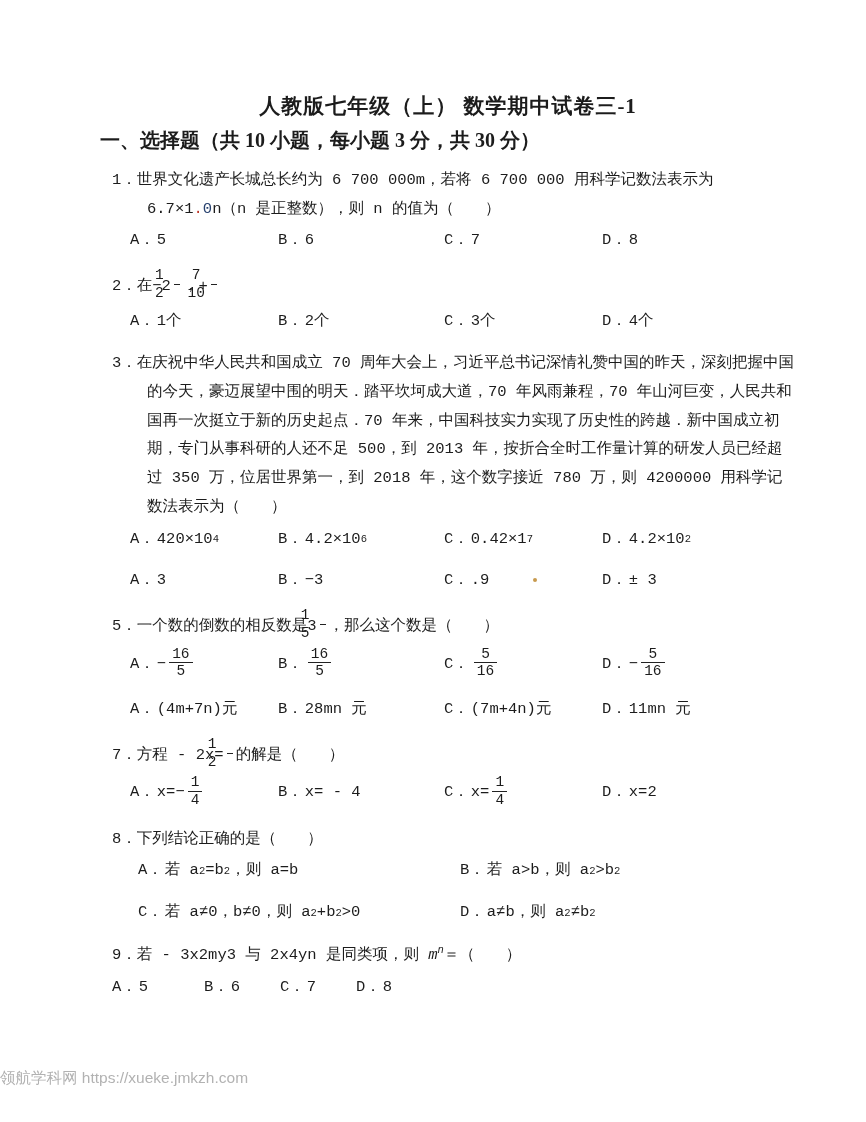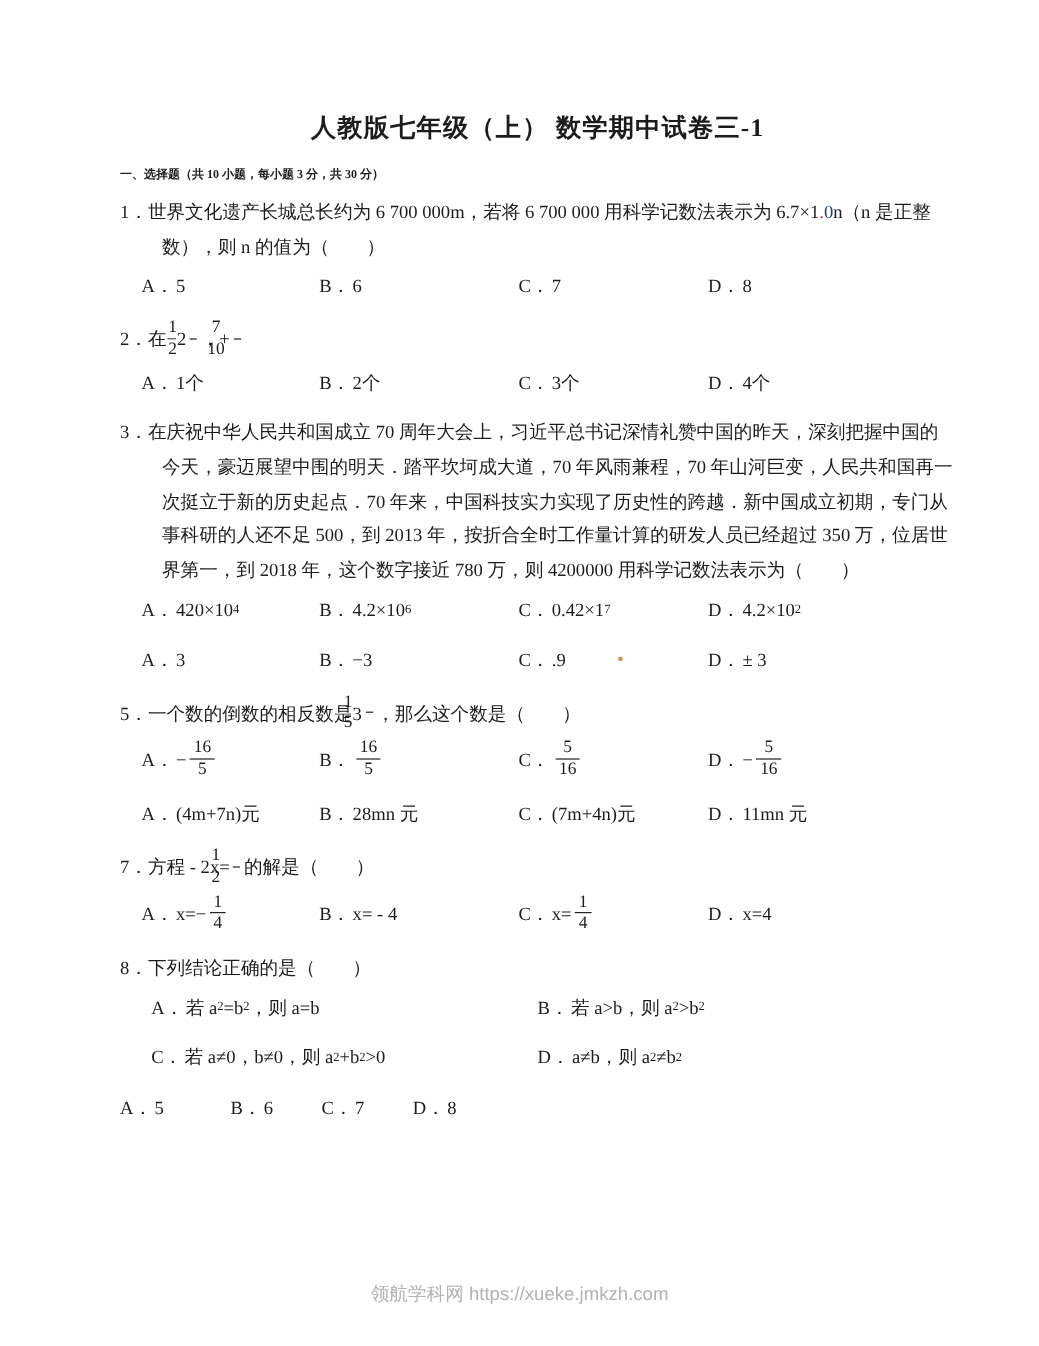--- a/index.html
+++ b/index.html
@@ -19,28 +19,28 @@
     overflow:hidden;
   }
   .page{
     padding:92px 70px 0 100px;
   }
   .title{
     text-align:center;
     font-size:21px;
     font-weight:bold;
     letter-spacing:1px;
-    margin:0 0 18px 0;
+    margin:0 0 7px 0;
   }
   .section-header{
-    font-size:10px;
+    font-size:20px;
     font-weight:bold;
     margin:0 0 12px 0;
   }
-  .question{margin:0 0 2px 0;}
+  .question{margin:0 0 2px 12px;font-family:Liberation Mono, monospace;}
   .stem{
     font-size:15.5px;
     line-height:1.85;
     padding-left:35px;
     text-indent:-35px;
     margin:0 0 2px 0;
   }
   .options{
     display:flex;
     align-items:center;
@@ -82,21 +82,20 @@
   .c-navy{color:var(--navy);}
   .mini-dot{
     display:inline-block;
     width:4px;height:4px;border-radius:50%;
     background:var(--orange);
     margin:0 0 3px 44px;
   }
   .footer{
     position:absolute;
     top:1068px;left:0;width:100%;
-    text-align:center;
     color:var(--footer);
     font-size:15.5px;
     font-family:"Liberation Sans","DejaVu Sans",sans-serif;
   }
 </style>
 </head>
 <body>
 
 <div class="page">
   <h1 class="title">人教版七年级（上） 数学期中试卷三-1</h1>
@@ -275,21 +274,21 @@
           <span class="option">
             <span class="opt-label">C．</span>
             <span>x=</span>
             <span class="frac">
               <span class="num">1</span>
               <span class="den">4</span>
             </span>
           </span>
           <span class="option">
             <span class="opt-label">D．</span>
-            <span>x=4</span>
+            <span>x=2</span>
           </span>
         </div>
       </div>
       <div class="question">
         <div class="stem"><span>8．下列结论正确的是（　　）</span></div>
         <div class="options cols2">
           <span class="option">
             <span class="opt-label">A．</span>
             <span>若 a</span>
             <sup>2</sup>
@@ -315,20 +314,21 @@
           <span class="option">
             <span class="opt-label">D．</span>
             <span>a≠b，则 a</span>
             <sup>2</sup>
             <span>≠b</span>
             <sup>2</sup>
           </span>
         </div>
       </div>
       <div class="question">
+        <div class="stem"><span>9．若 - 3x2my3 与 2x4yn 是同类项，则 </span><span class="it">m</span><sup class="it">n</sup><span>＝（　　）</span></div>
         <div class="options tight">
           <span class="option">
             <span class="opt-label">A．</span>
             <span>5</span>
           </span>
           <span class="option">
             <span class="opt-label">B．</span>
             <span>6</span>
           </span>
           <span class="option">

